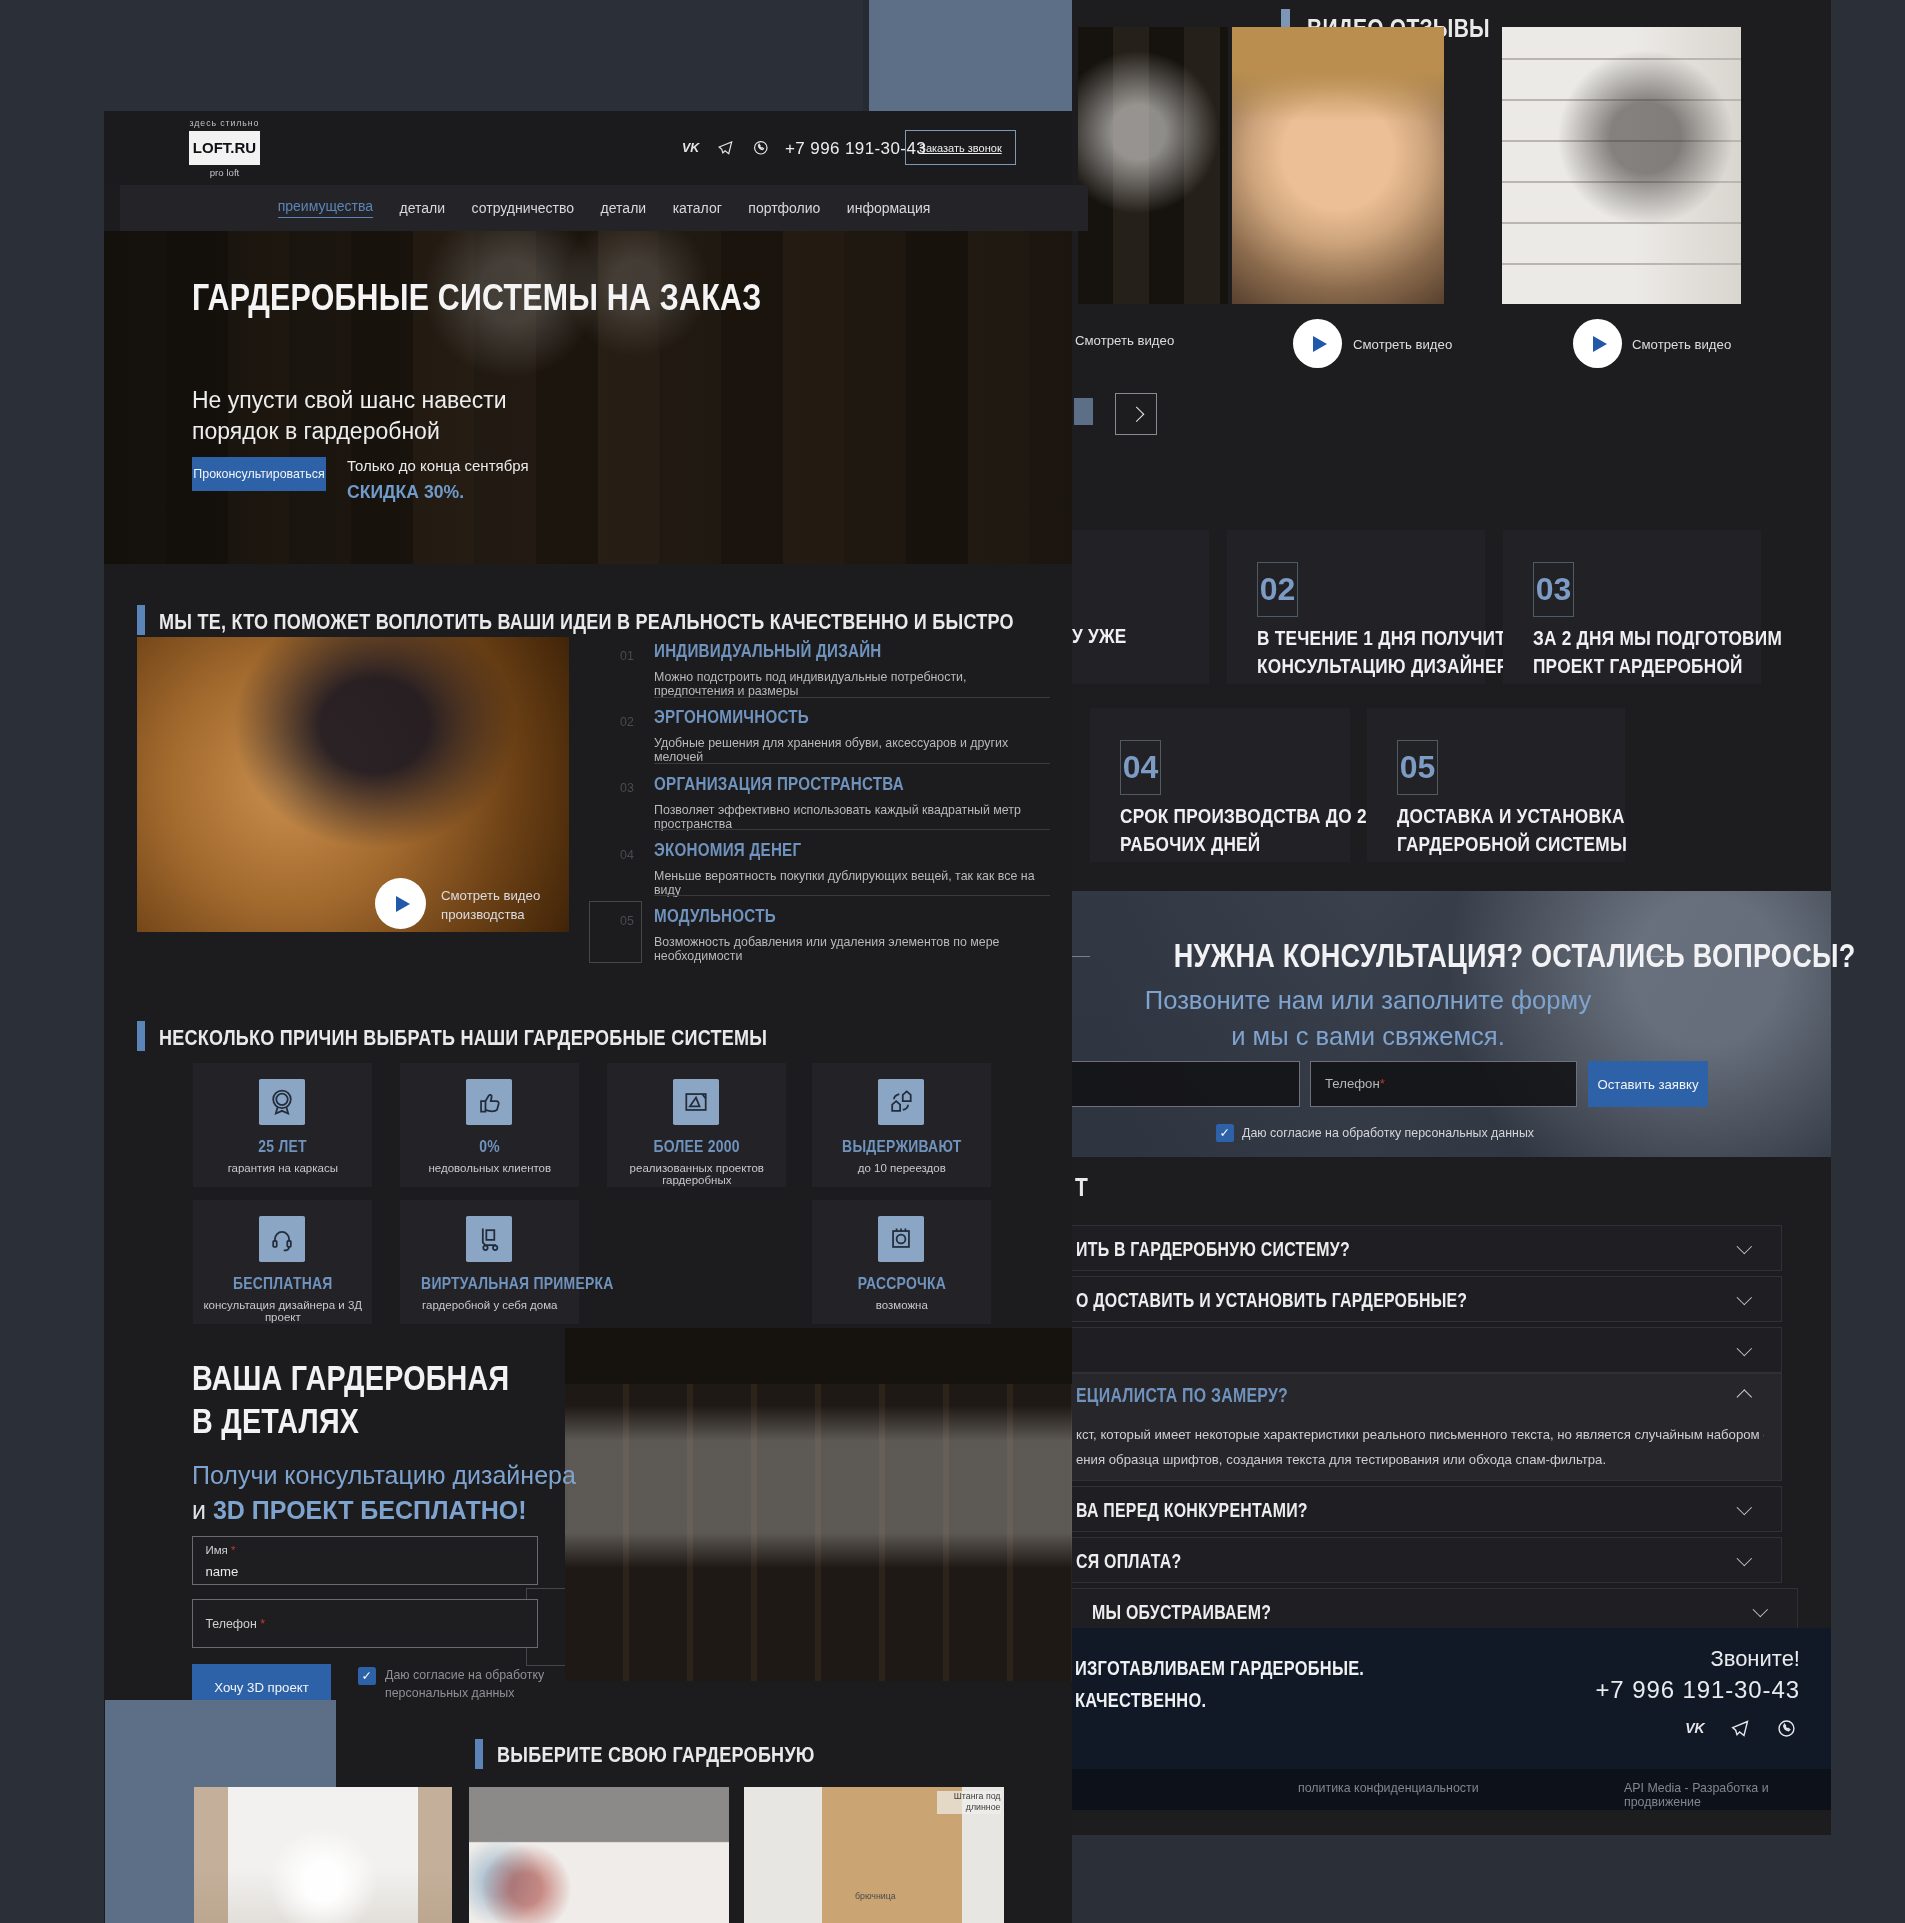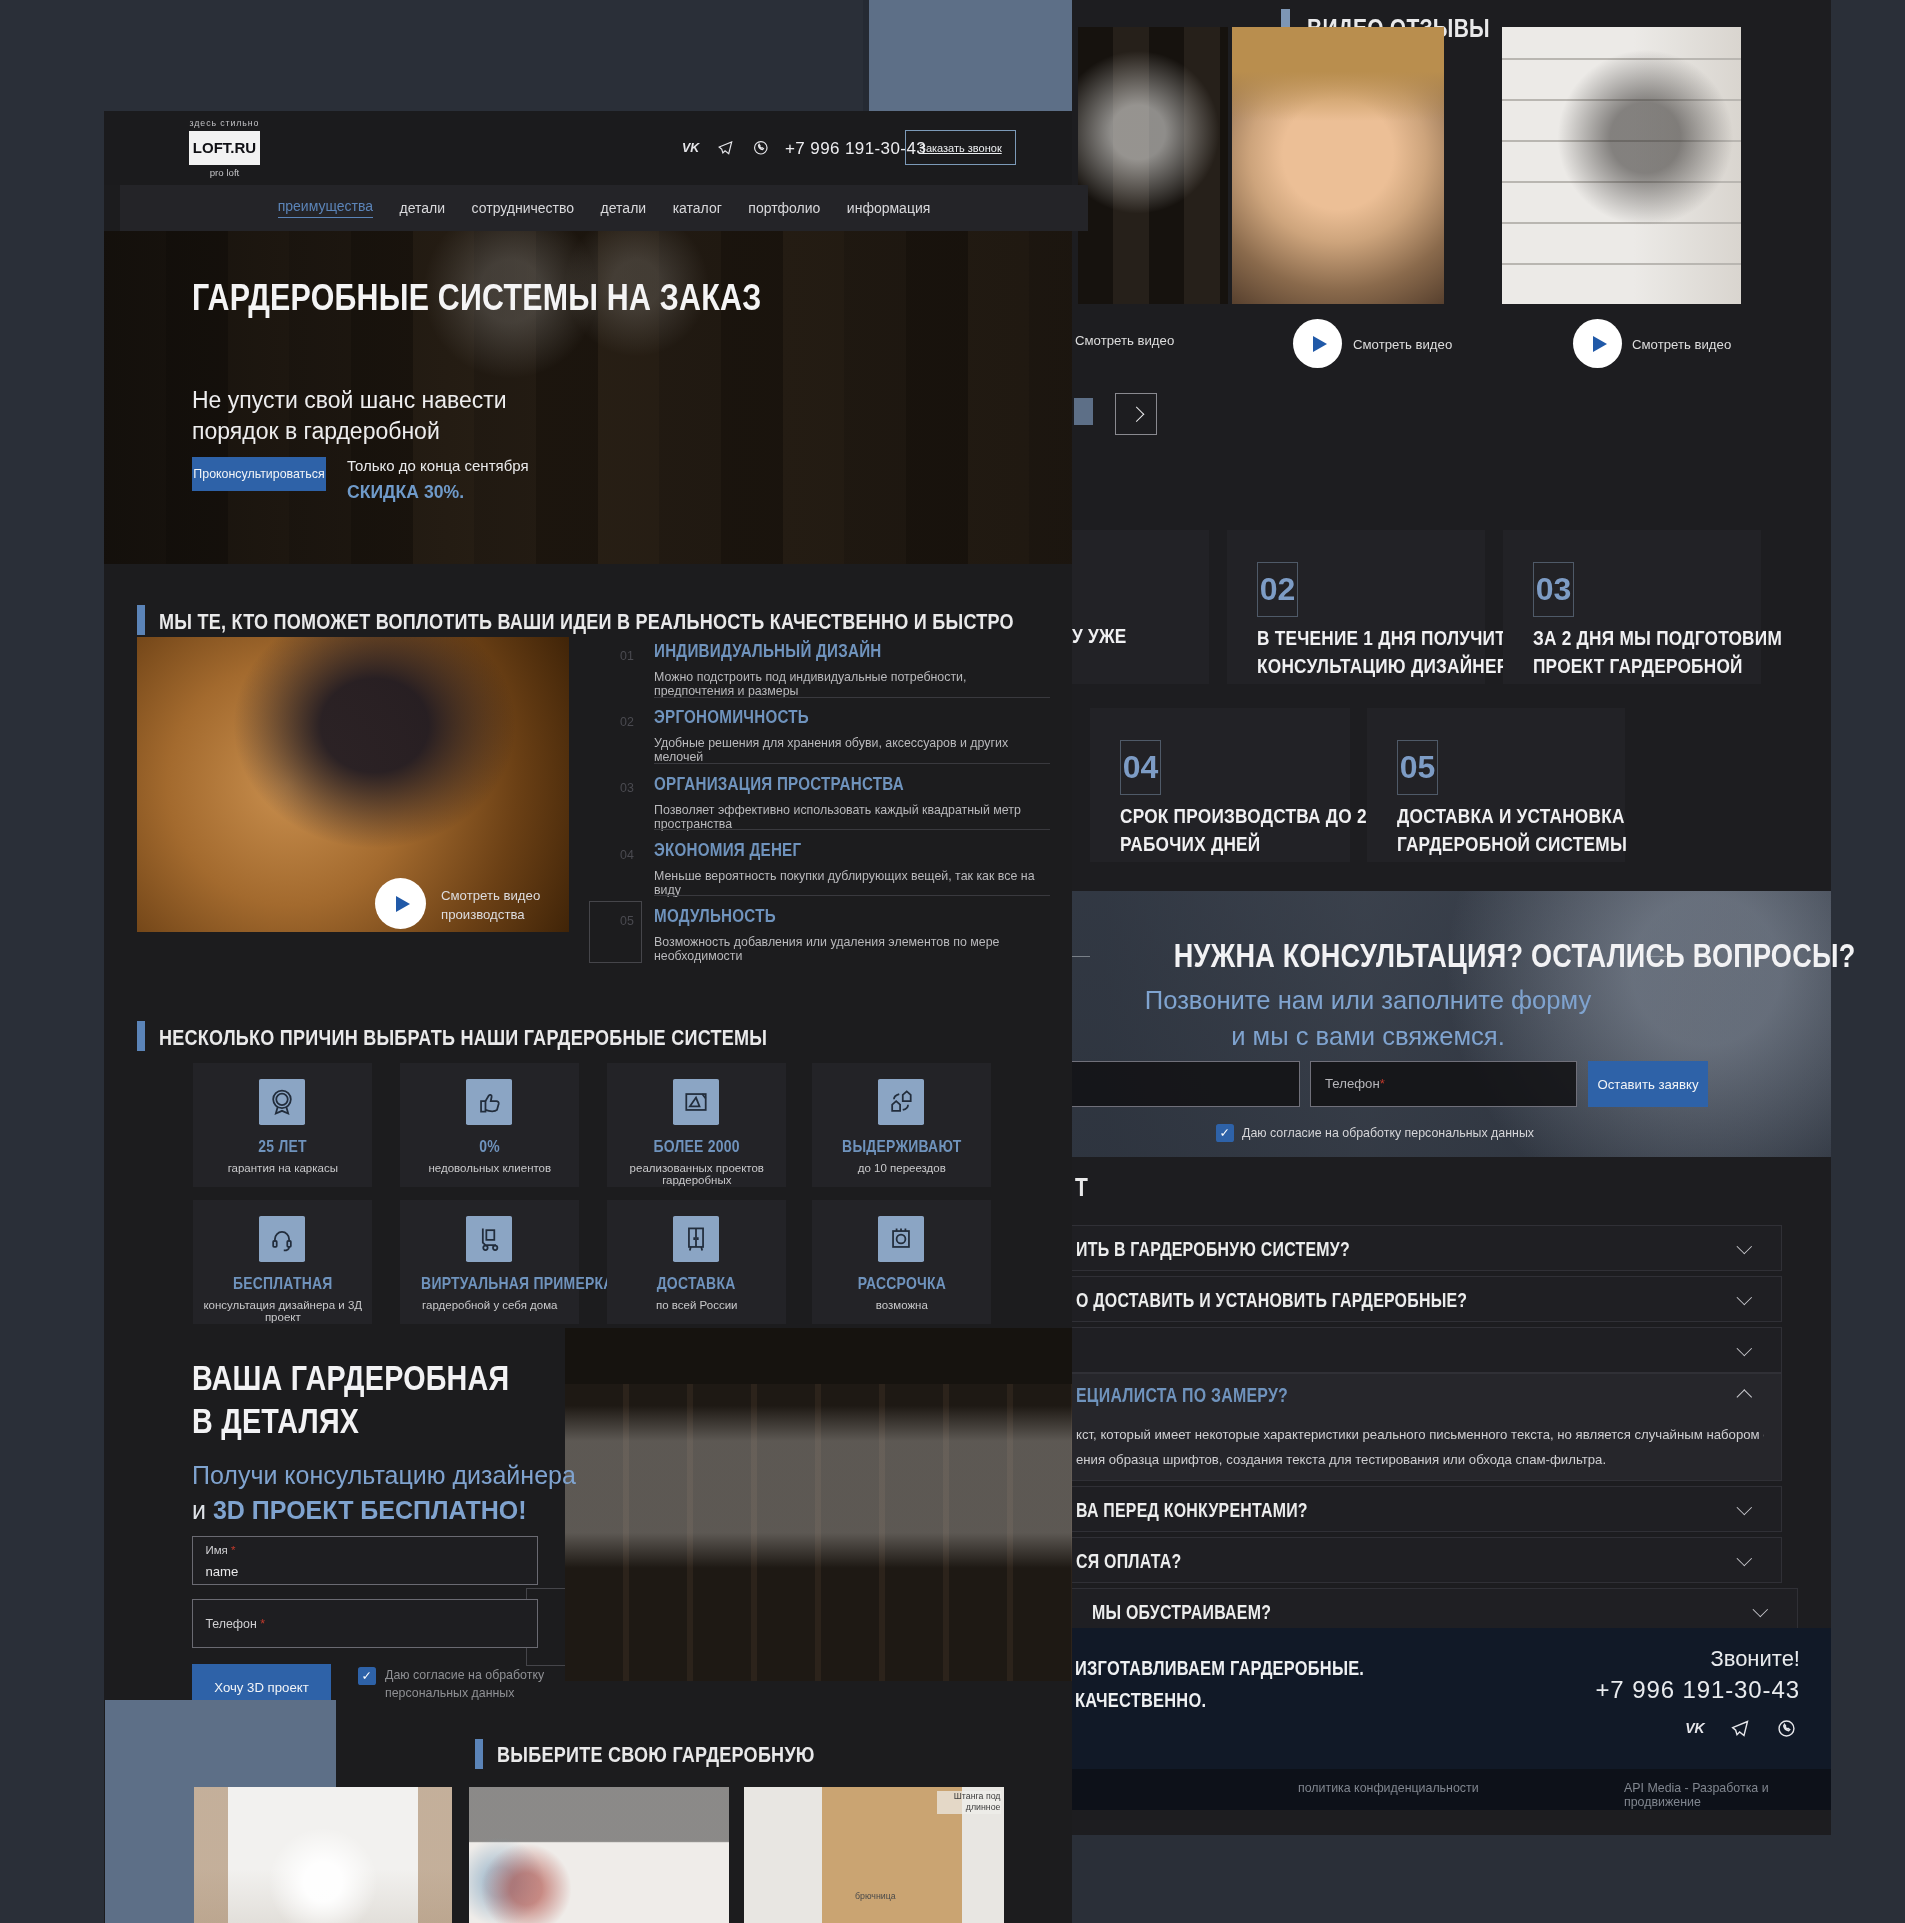--- a/index.html
+++ b/index.html
@@ -301,32 +301,20 @@
           <svg width="30" height="30" viewBox="0 0 34 34">
             <path d="M10 5v16l3 3h12"></path>
             <rect x="14" y="7" width="9" height="11"></rect>
             <circle cx="13" cy="27" r="2.5"></circle>
             <circle cx="24" cy="27" r="2.5"></circle>
           </svg>
         </div>
       <div class="abs" style="left:0;top:74px;width:179px;text-align:center;font-size:17px;font-weight:700;color:#6f93bd;"><span class="cndc">ВИРТУАЛЬНАЯ ПРИМЕРКА</span></div>
       <div class="abs" style="left:5.3px;top:99px;width:169px;text-align:center;font-size:11.5px;color:#c9c9cb;">гардеробной у себя дома</div>
     </div>
-    <div class="abs card" style="left:503px;top:1089px;width:179px;height:124px;">
-      <div class="icon-tile abs" style="left:66px;top:16px;">
-          <svg width="30" height="30" viewBox="0 0 34 34">
-            <rect x="9" y="5" width="16" height="21"></rect>
-            <line x1="17" y1="5" x2="17" y2="26"></line>
-            <path d="M11 26l-1 4M23 26l1 4"></path>
-            <path d="M15 15v3M19 15v3"></path>
-          </svg>
-        </div>
-      <div class="abs" style="left:0;top:74px;width:179px;text-align:center;font-size:17px;font-weight:700;color:#6f93bd;"><span class="cndc">ДОСТАВКА</span></div>
-      <div class="abs" style="left:5.3px;top:99px;width:169px;text-align:center;font-size:11.5px;color:#c9c9cb;">по всей России</div>
-    </div>
     <div class="abs card" style="left:708px;top:1089px;width:179px;height:124px;">
       <div class="icon-tile abs" style="left:66px;top:16px;">
           <svg width="30" height="30" viewBox="0 0 34 34">
             <rect x="8" y="8" width="18" height="18"></rect>
             <path d="M12 8V5M17 8V5M22 8V5"></path>
             <circle cx="17" cy="17" r="5"></circle>
           </svg>
         </div>
       <div class="abs" style="left:0;top:74px;width:179px;text-align:center;font-size:17px;font-weight:700;color:#6f93bd;"><span class="cndc">РАССРОЧКА</span></div>
       <div class="abs" style="left:5.3px;top:99px;width:169px;text-align:center;font-size:11.5px;color:#c9c9cb;">возможна</div>

